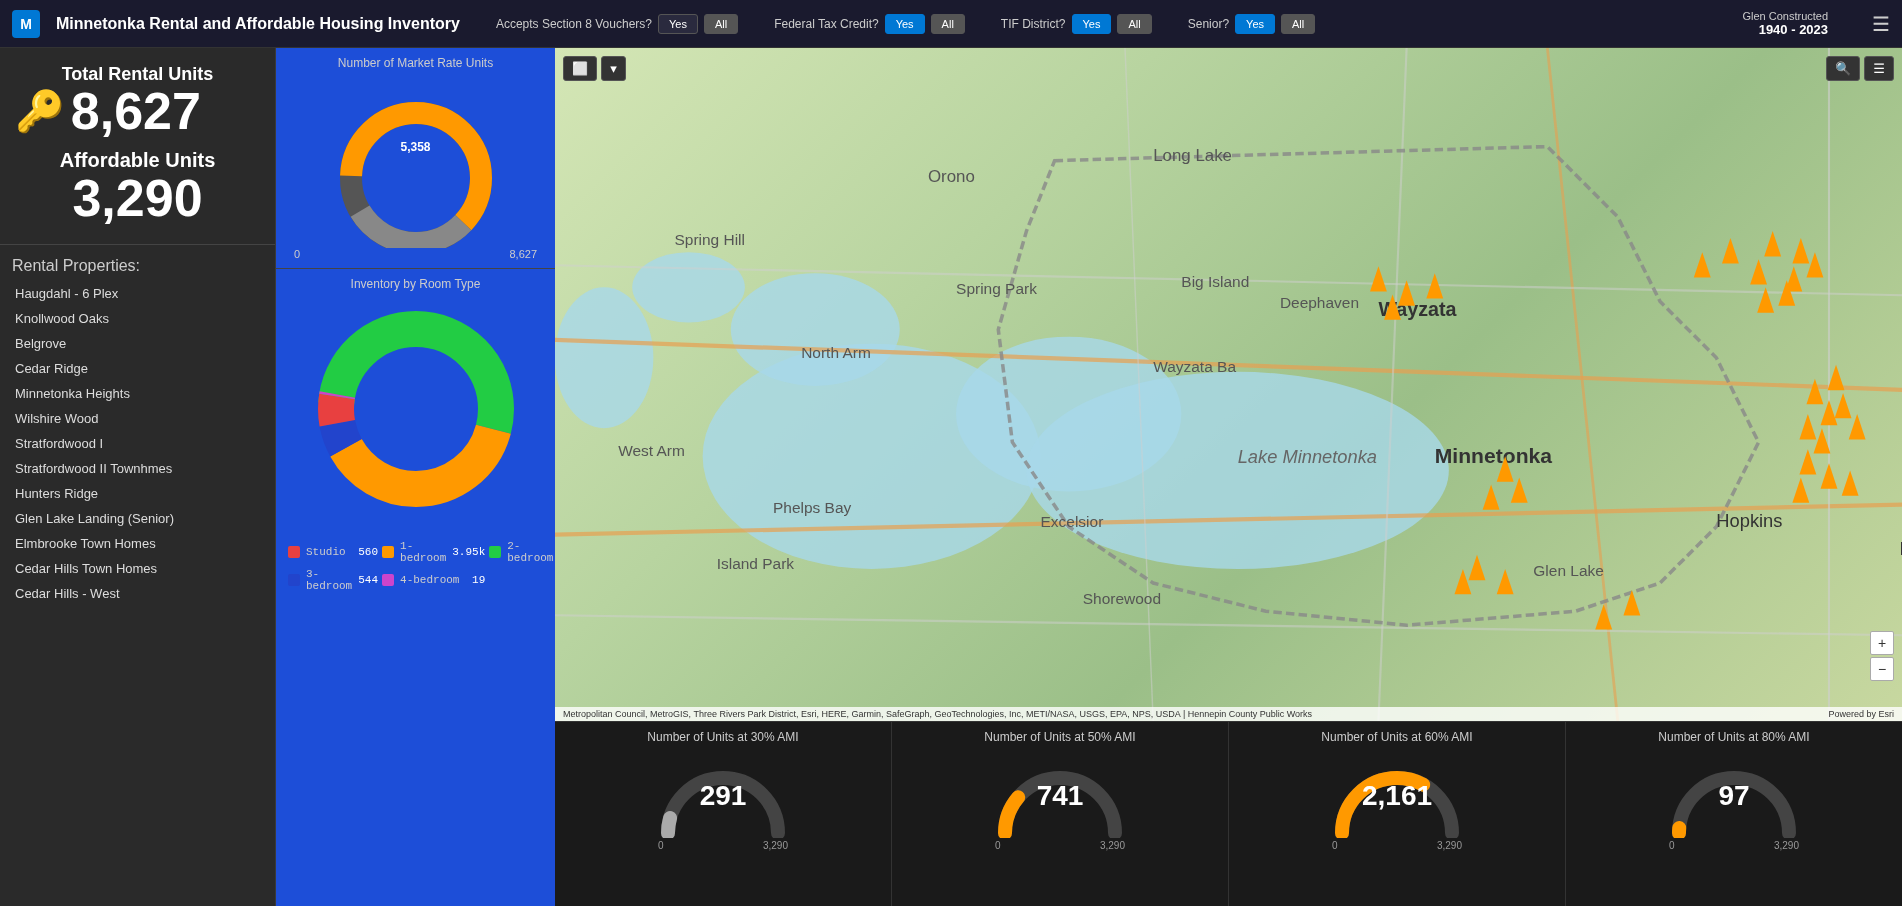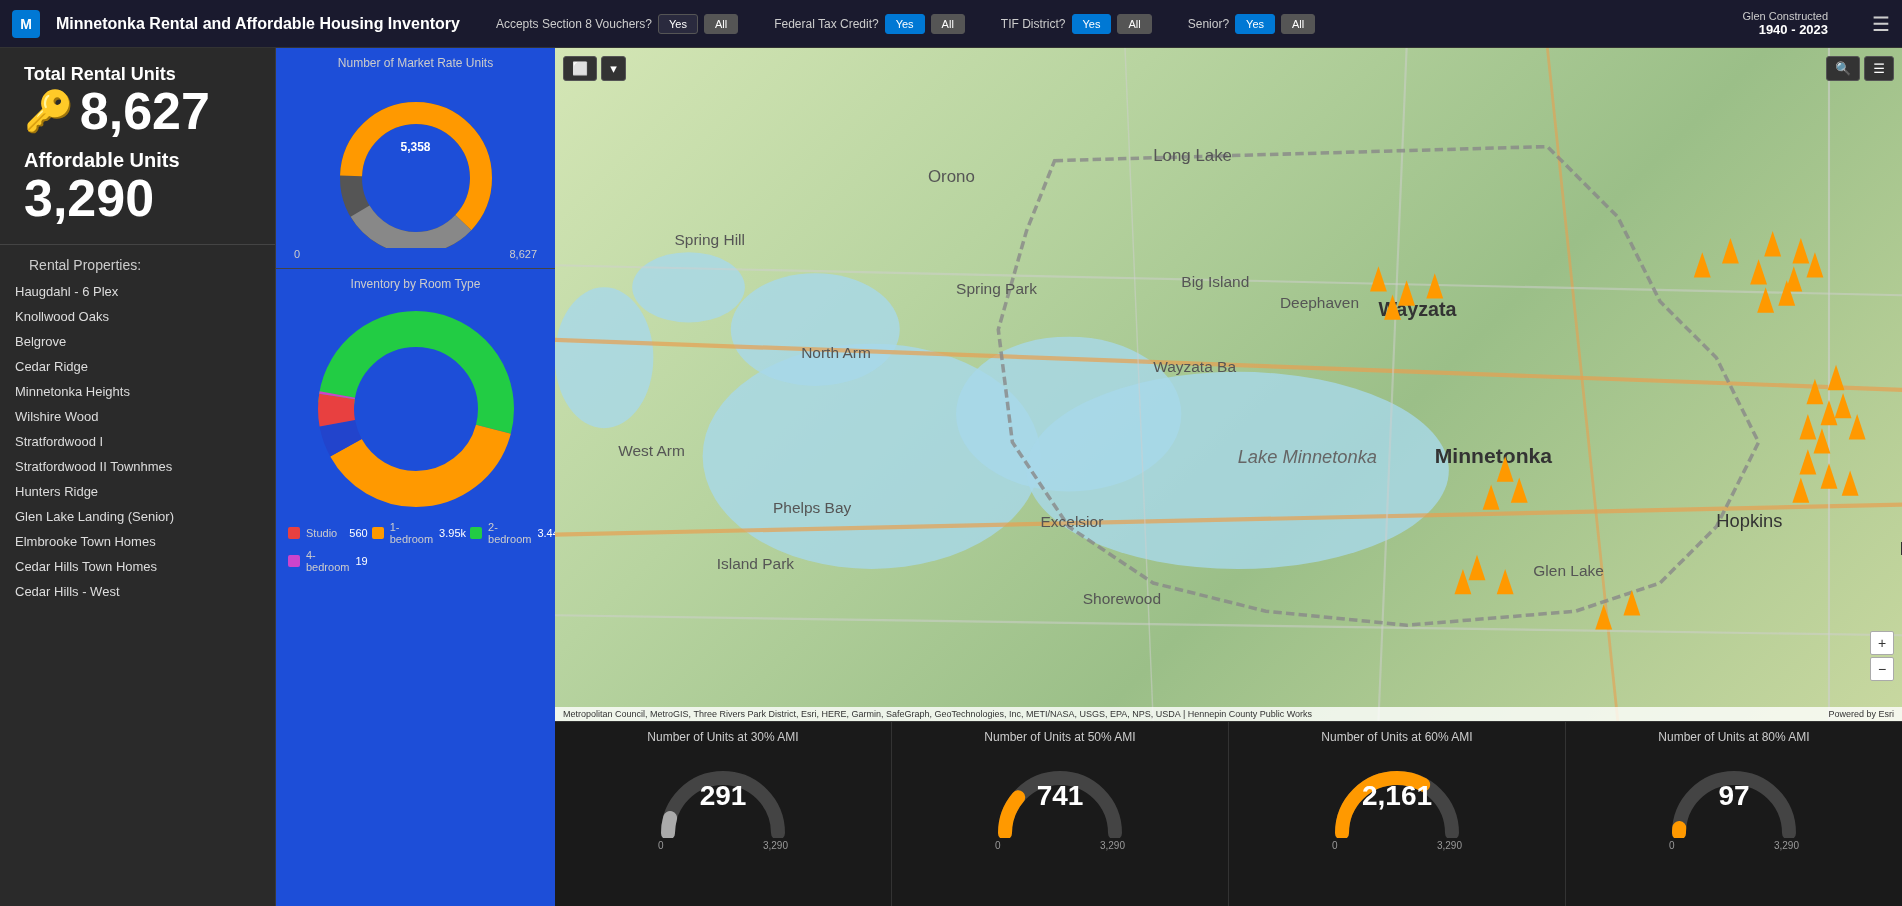--- a/index.html
+++ b/index.html
@@ -53,36 +53,37 @@
 
     
     .left-panel {
       width: 275px;
       background: #2a2a2a;
       display: flex;
       flex-direction: column;
       flex-shrink: 0;
     }
     .stats-section {
-      padding: 16px 24px 8px;
+      padding: 16px 15px 8px;
       border-bottom: 1px solid #444;
+      text-align: center;
     }
     .stat-block { margin-bottom: 12px; }
     .stat-label { font-size: 18px; font-weight: bold; color: #fff; }
     .stat-value { font-size: 52px; font-weight: bold; color: #fff; line-height: 1; display: flex; align-items: center; gap: 6px; }
     .affordable-label { font-size: 20px; font-weight: bold; color: #fff; margin-top: 8px; }
     .affordable-value { font-size: 52px; font-weight: bold; color: #fff; line-height: 1; }
 
     .properties-section {
       flex: 1;
       overflow-y: auto;
       padding: 8px 0;
     }
     .properties-title {
-      font-size: 14px; color: #ccc; padding: 4px 12px 6px; margin-left: 17px;
+      font-size: 16px; color: #ccc; padding: 4px 12px 6px;
     }
     .property-item {
       padding: 5px 12px;
       font-size: 13px;
       color: #ddd;
       cursor: pointer;
       border-left: 3px solid transparent;
     }
 
     
@@ -117,24 +118,25 @@
 
     
     .room-chart-section {
       flex: 1;
       padding: 8px;
       display: flex;
       flex-direction: column;
     }
     .legend-grid {
       display: grid;
-      grid-template-columns: 1fr 1fr 1fr 1fr;
+      grid-template-columns: 1fr 1fr 1fr;
       gap: 4px;
-      margin-top: 2px;
+      margin-top: 21px;
       padding: 0 4px;
+      font-family: Liberation Mono, monospace;
     }
     .legend-item {
       display: flex; align-items: center; gap: 6px; font-size: 11px; color: #ccc;
     }
     .legend-dot {
       width: 12px; height: 12px; border-radius: 2px; flex-shrink: 0;
     }
 
     
     .right-section {

